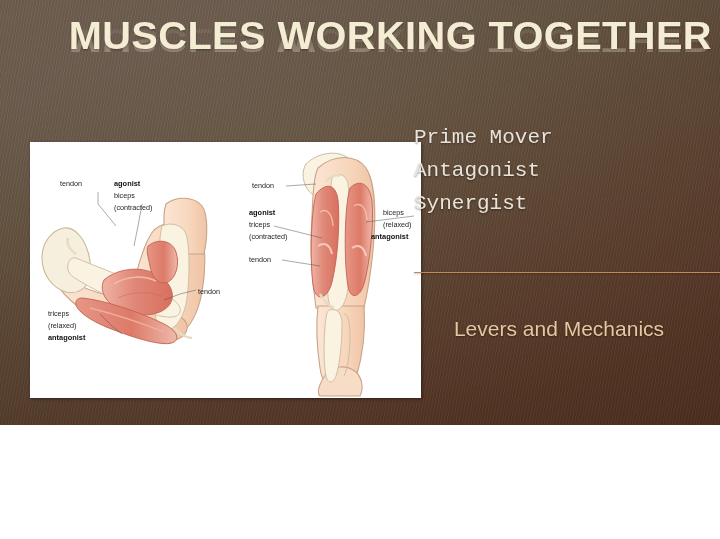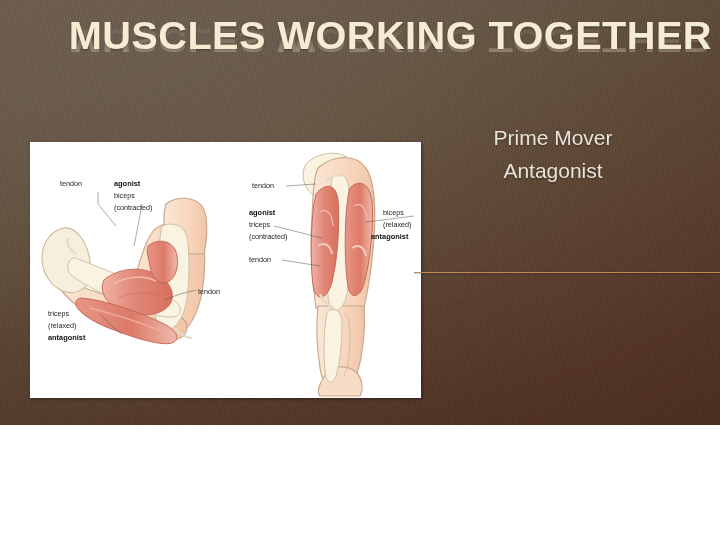--- a/index.html
+++ b/index.html
@@ -94,26 +94,27 @@
 
   
   #right-col {
     position: absolute;
     left: 414px;
     top: 121px;
     width: 290px;
     z-index: 4;
   }
   .bullet-line {
-    text-align: center;
+    text-align: left;
     font-size: 21px;
     line-height: 33px;
     color: #e9e4da;
     padding-right: 12px;
     text-shadow: 0 1px 2px rgba(0,0,0,0.4);
+    font-family: Liberation Mono, monospace;
   }
   #divider {
     position: absolute;
     left: 414px;
     top: 272px;
     width: 306px;
     height: 0;
     border-top: 1.5px solid #c08a52;
     z-index: 4;
     box-shadow: 0 1px 2px rgba(0,0,0,0.3);
@@ -171,24 +172,26 @@
   <div id="vignette"></div>
 
   <div id="title-block">
     <div id="page-title">Muscles Working Together</div>
     <div id="page-title-reflection" aria-hidden="true">Muscles Working Together</div>
   </div>
 
   <div id="right-col">
     <div class="bullet-line">Prime Mover</div>
     <div class="bullet-line">Antagonist</div>
+    <div class="bullet-line">Synergist</div>
   </div>
 
   <div id="divider"></div>
 
+  <div id="subhead">Levers and Mechanics</div>
 
   <div id="figure-panel">
     <svg width="391" height="256" viewBox="0 0 391 256">
       <defs>
         <linearGradient id="musGrad" x1="0" y1="0" x2="1" y2="0">
           <stop offset="0%" stop-color="#f0b3a4"></stop>
           <stop offset="45%" stop-color="#e08878"></stop>
           <stop offset="100%" stop-color="#d9705e"></stop>
         </linearGradient>
         <linearGradient id="musGrad2" x1="0" y1="0" x2="1" y2="0">

